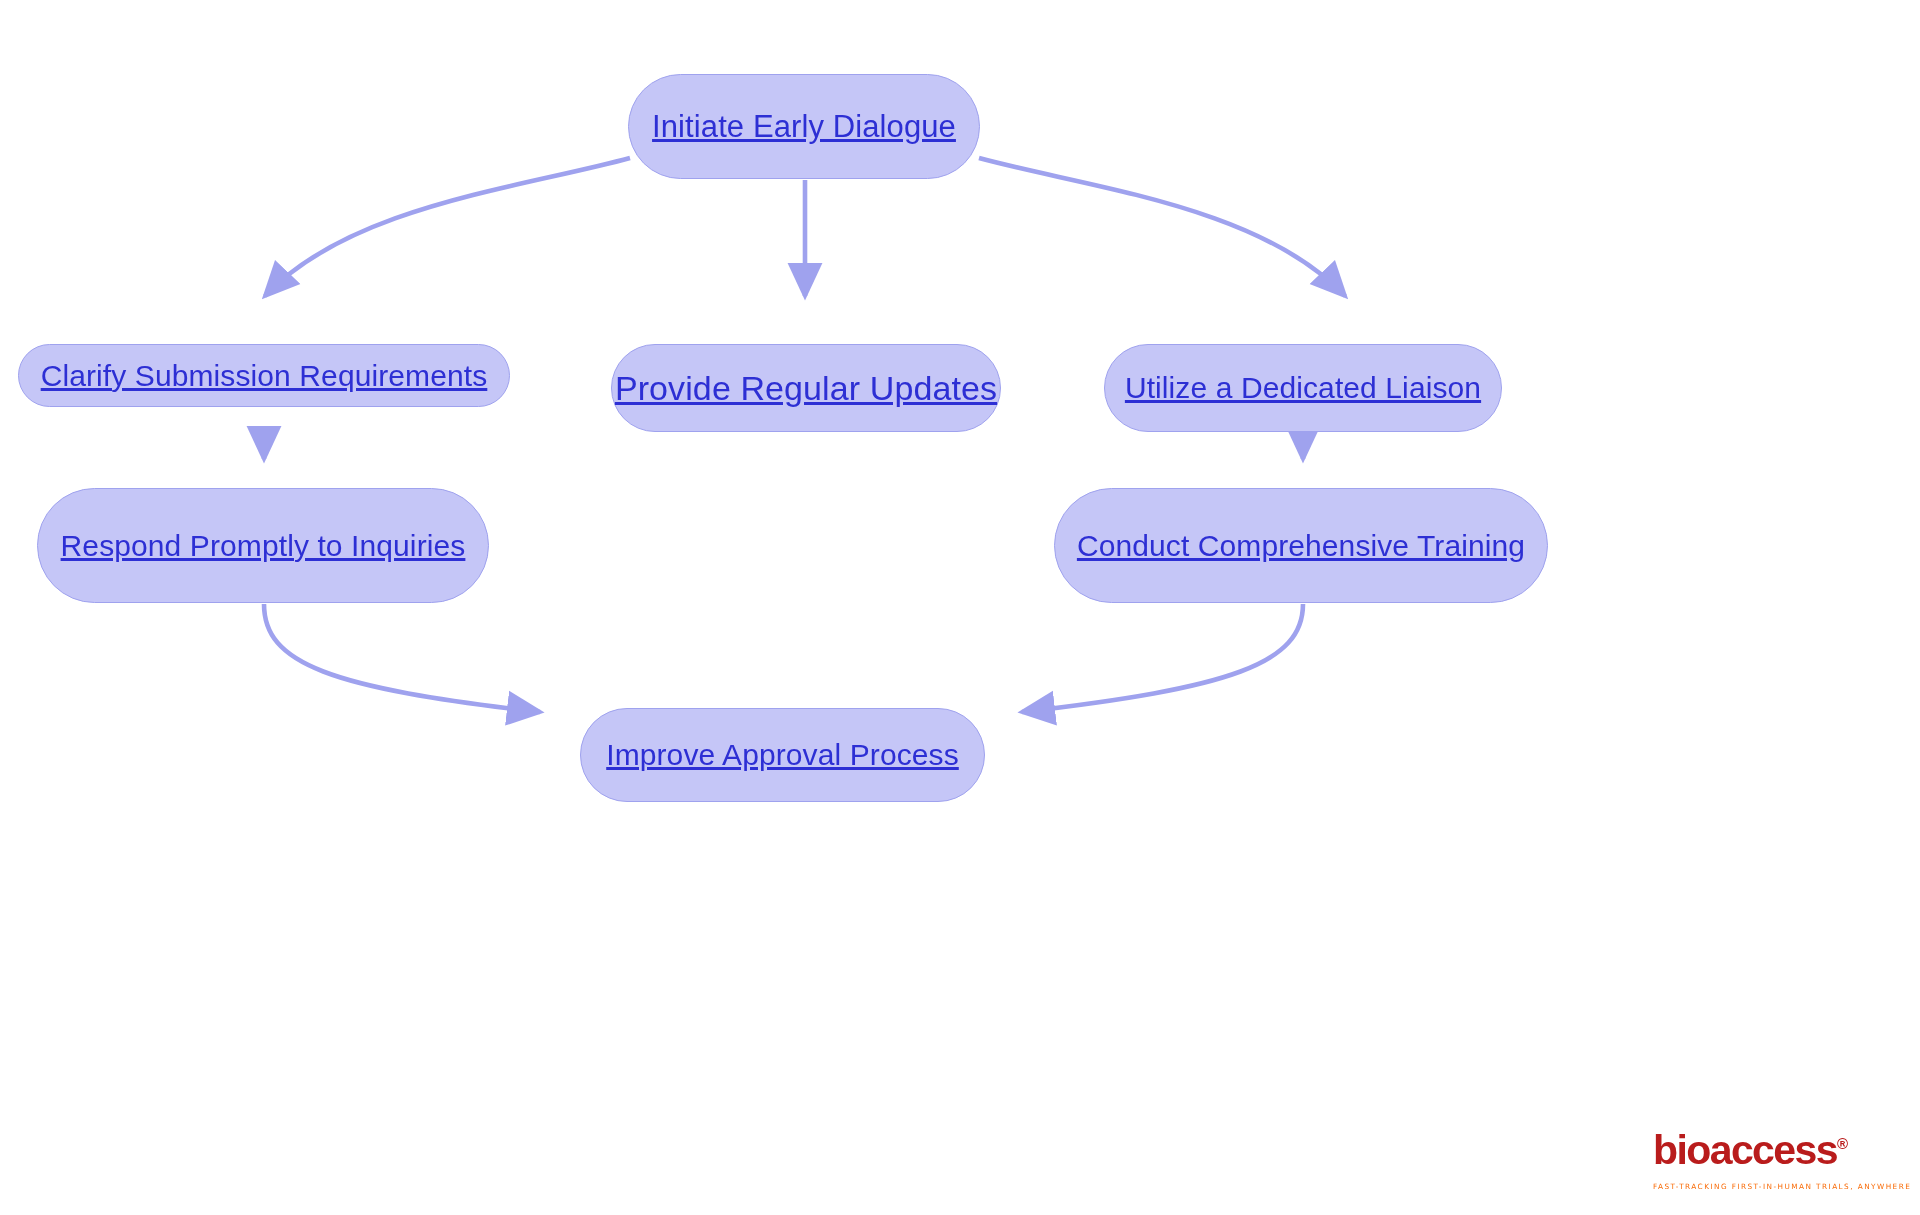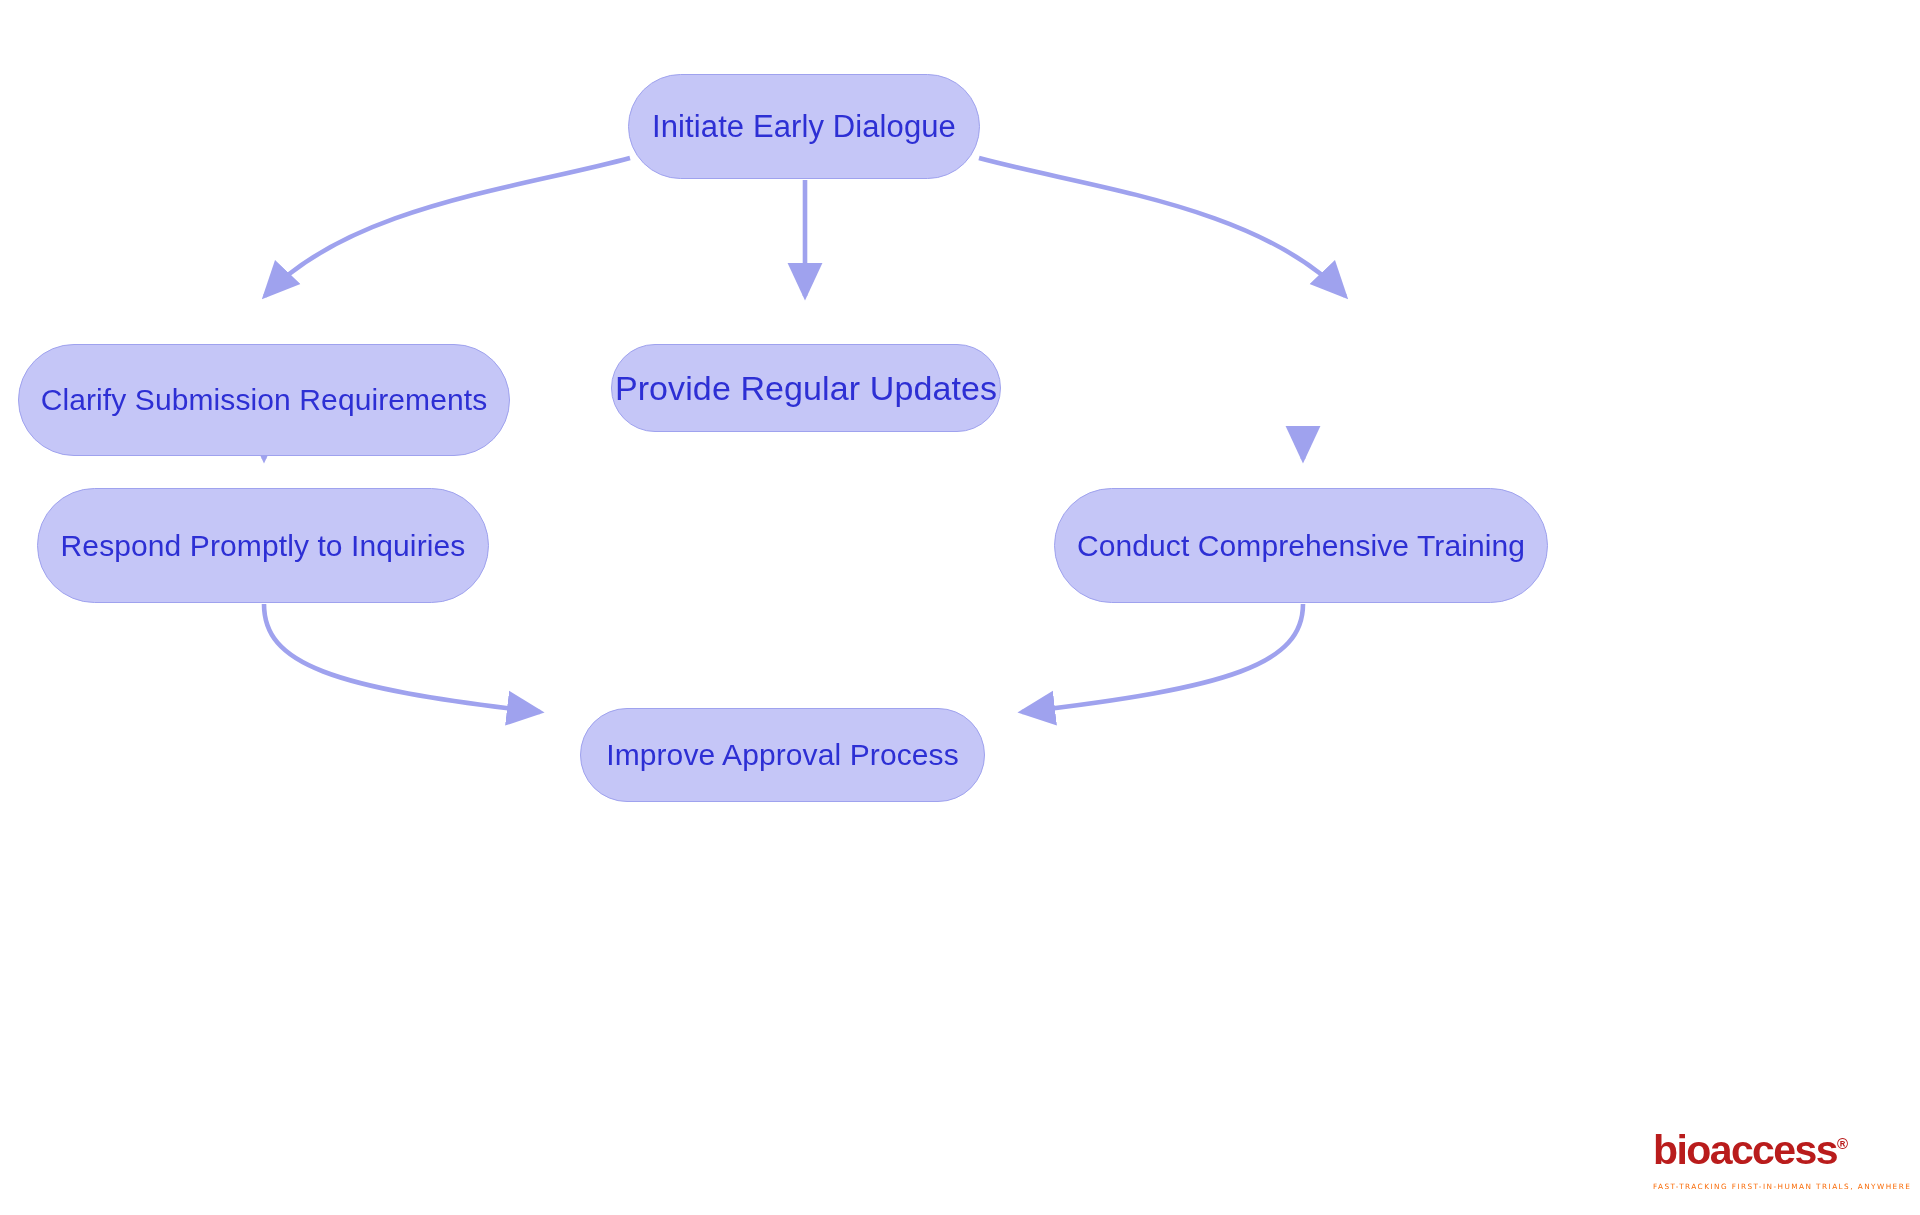--- a/index.html
+++ b/index.html
@@ -32,28 +32,29 @@
     border: 1.6px solid #9fa2ee;
     border-radius: 999px;
     display: flex;
     align-items: center;
     justify-content: center;
     color: #2d2fd4;
     font-family: "Liberation Sans", sans-serif;
     font-weight: 400;
     letter-spacing: 0.1px;
     white-space: nowrap;
+    text-decoration: underline;
   }
   .node-label {
     display: block;
     line-height: 1;
   }
   
   #node-initiate        { left: 628px;  top: 74px;  width: 352px; height: 105px; font-size: 31px; }
-  #node-clarify         { left: 18px;   top: 344px; width: 492px; height: 112px;  font-size: 30px; }
+  #node-clarify         { left: 18px;   top: 344px; width: 492px; height: 63px;  font-size: 30px; }
   #node-updates         { left: 611px;  top: 344px; width: 390px; height: 88px;  font-size: 34px; }
   #node-liaison         { left: 1104px; top: 344px; width: 398px; height: 88px;  font-size: 30px; }
   #node-respond         { left: 37px;   top: 488px; width: 452px; height: 115px; font-size: 30px; }
   #node-training        { left: 1054px; top: 488px; width: 494px; height: 115px; font-size: 30px; }
   #node-improve         { left: 580px;  top: 708px; width: 405px; height: 94px;  font-size: 30px; }
 
   
   #logo {
     position: absolute;
     left: 1653px;
@@ -119,20 +120,23 @@
   </div>
 
   <div class="node" id="node-clarify">
     <span class="node-label">Clarify Submission Requirements</span>
   </div>
 
   <div class="node" id="node-updates">
     <span class="node-label">Provide Regular Updates</span>
   </div>
 
+  <div class="node" id="node-liaison">
+    <span class="node-label">Utilize a Dedicated Liaison</span>
+  </div>
 
   <div class="node" id="node-respond">
     <span class="node-label">Respond Promptly to Inquiries</span>
   </div>
 
   <div class="node" id="node-training">
     <span class="node-label">Conduct Comprehensive Training</span>
   </div>
 
   <div class="node" id="node-improve">

